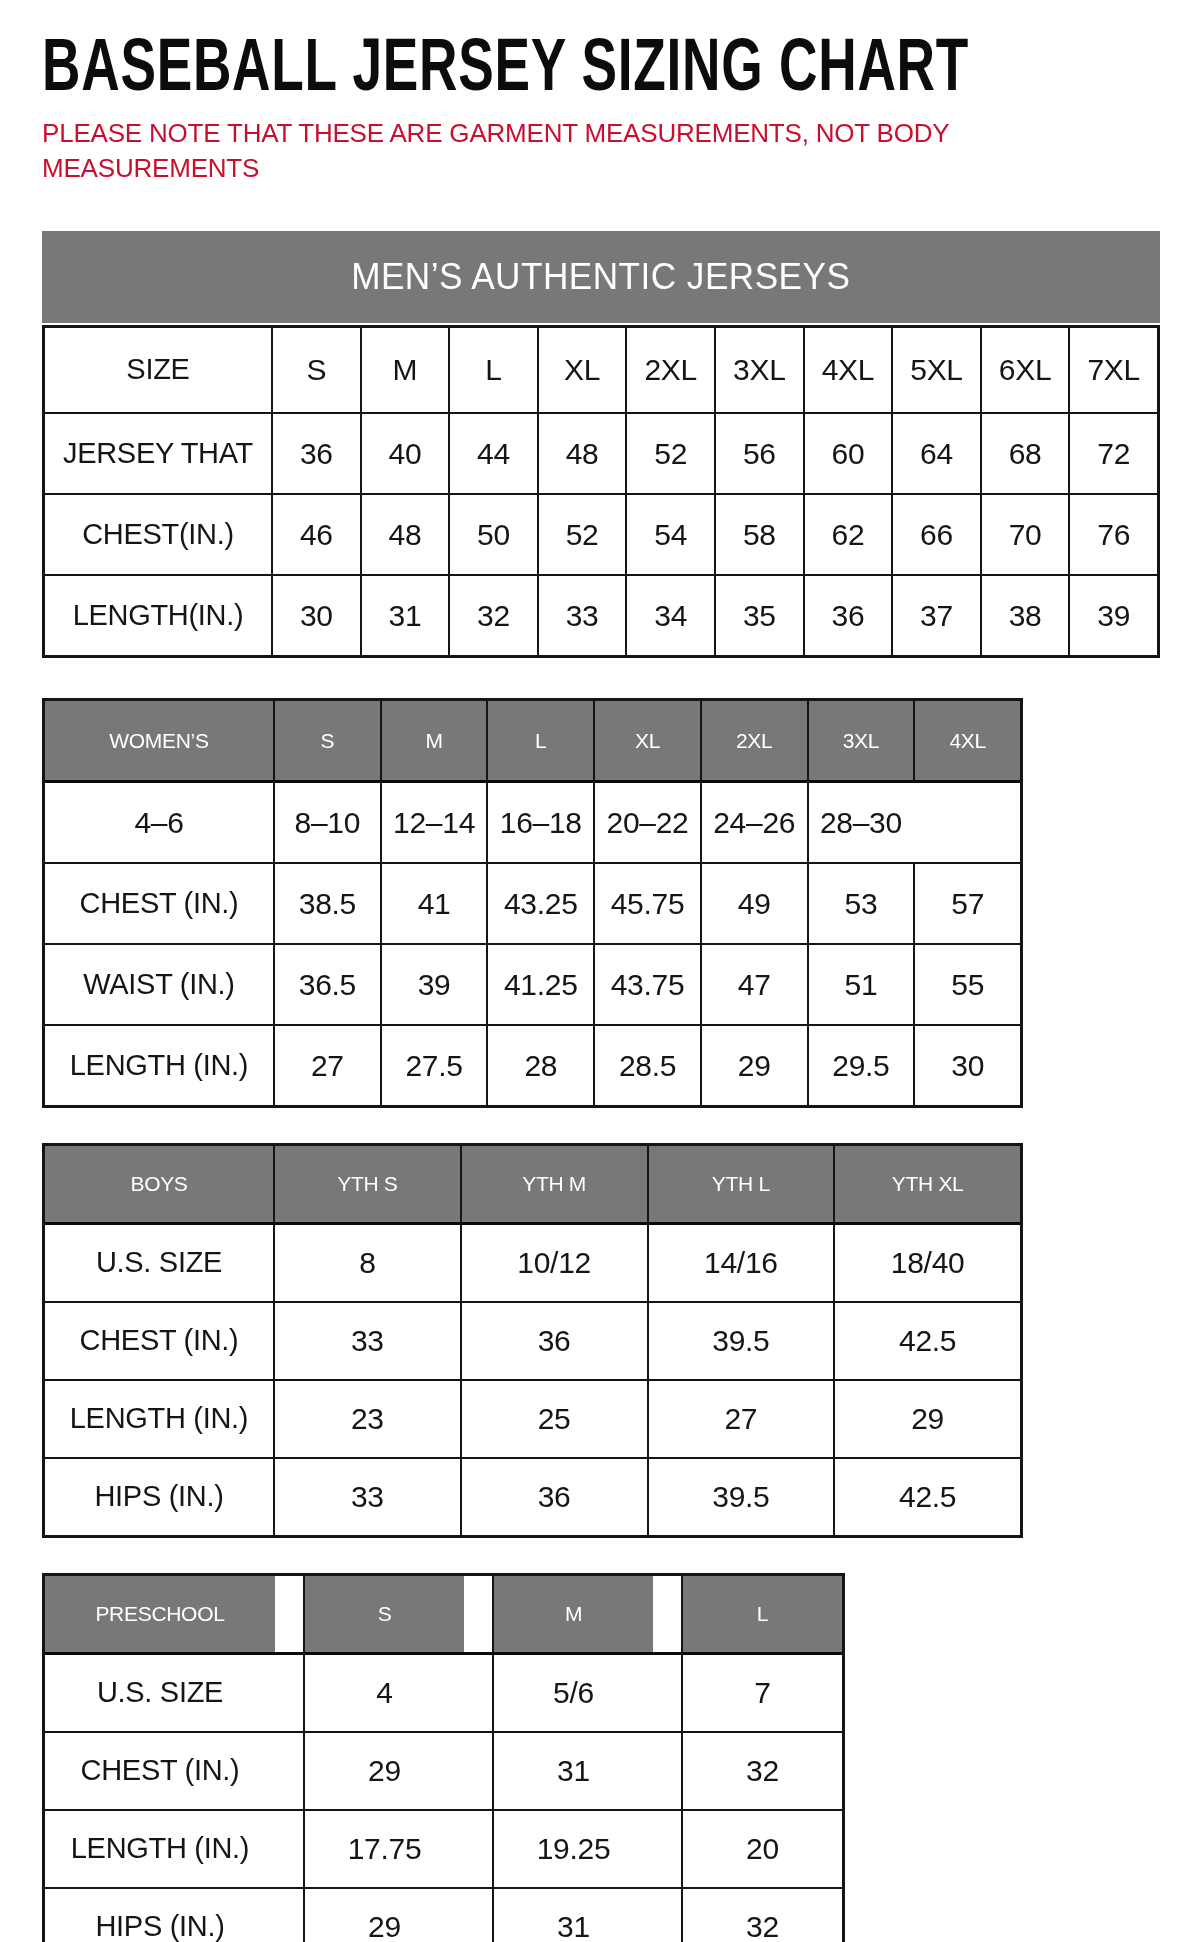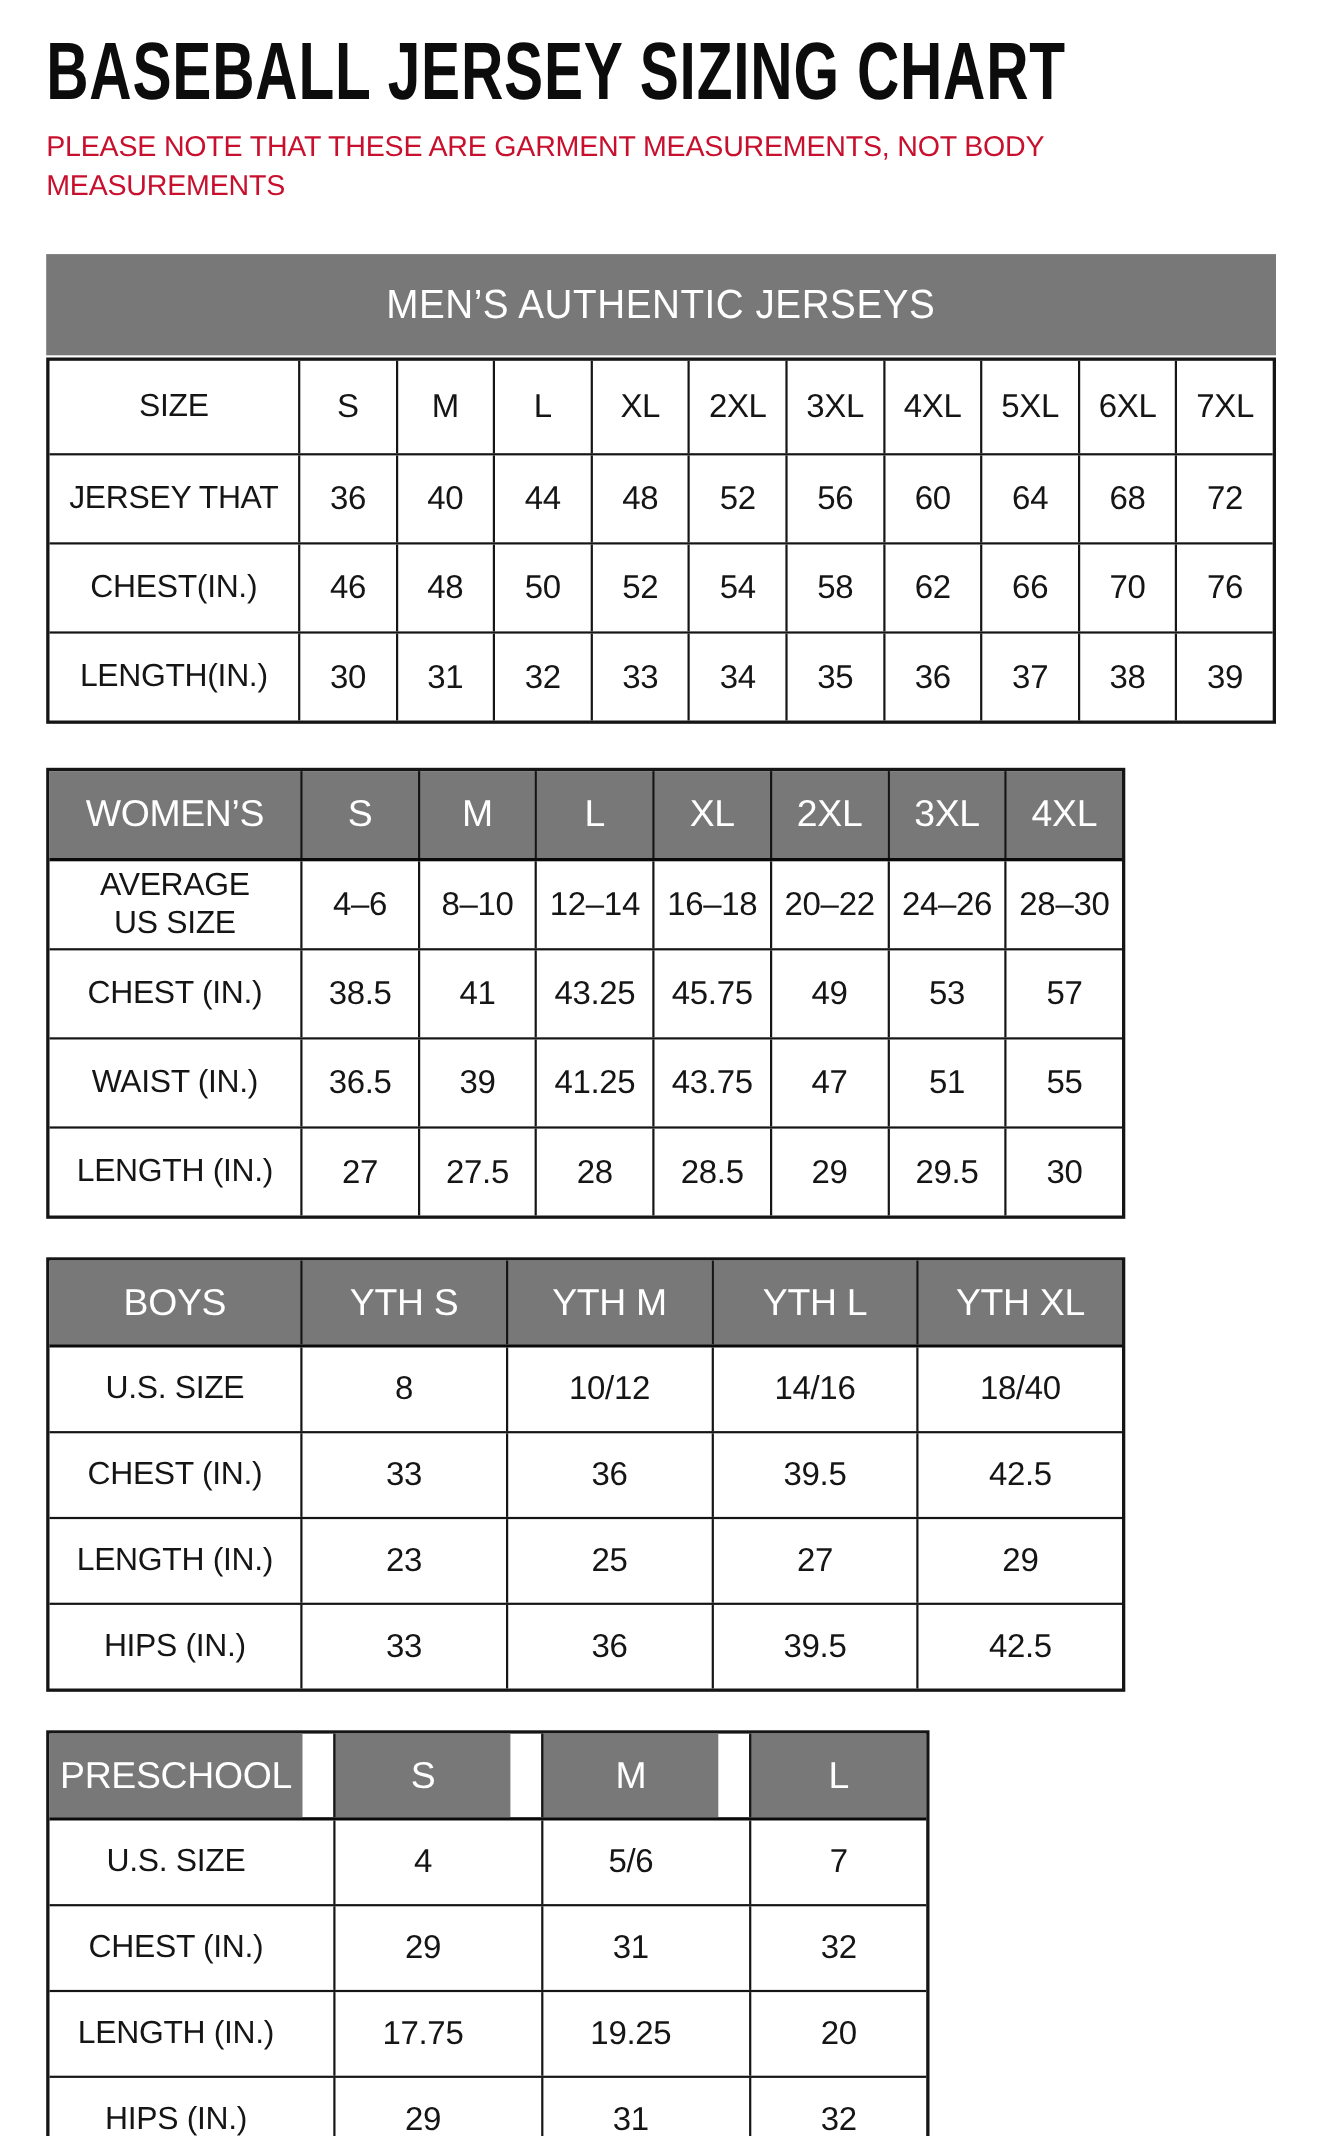--- a/index.html
+++ b/index.html
@@ -94,21 +94,21 @@
     letter-spacing: -0.3px;
     padding: 4px 4px;
     box-sizing: border-box;
   }
   .t-cell + .t-cell { border-left: 2px solid #151515; }
   .t-label { font-size: 29px; white-space: pre-line; line-height: 1.15; }
 
   .t-head .t-cell {
     background: #787878;
     color: #ffffff;
-    font-size: 34px;
+    font-size: 21px;
   }
 </style>
 </head>
 <body>
 
 <div class="page">
 
   <h1 class="title"><span class="condense">BASEBALL JERSEY SIZING CHART</span></h1>
 
   <p class="note">PLEASE NOTE THAT THESE ARE GARMENT MEASUREMENTS, NOT BODY MEASUREMENTS</p>
@@ -177,22 +177,20 @@
         <div class="t-cell t-label">WOMEN’S</div>
         <div class="t-cell">S</div>
         <div class="t-cell">M</div>
         <div class="t-cell">L</div>
         <div class="t-cell">XL</div>
         <div class="t-cell">2XL</div>
         <div class="t-cell">3XL</div>
         <div class="t-cell">4XL</div>
       </div>
       <div class="t-row">
-        <div class="t-cell t-label">AVERAGE
-US SIZE</div>
         <div class="t-cell">4–6</div>
         <div class="t-cell">8–10</div>
         <div class="t-cell">12–14</div>
         <div class="t-cell">16–18</div>
         <div class="t-cell">20–22</div>
         <div class="t-cell">24–26</div>
         <div class="t-cell">28–30</div>
       </div>
       <div class="t-row">
         <div class="t-cell t-label">CHEST (IN.)</div>

